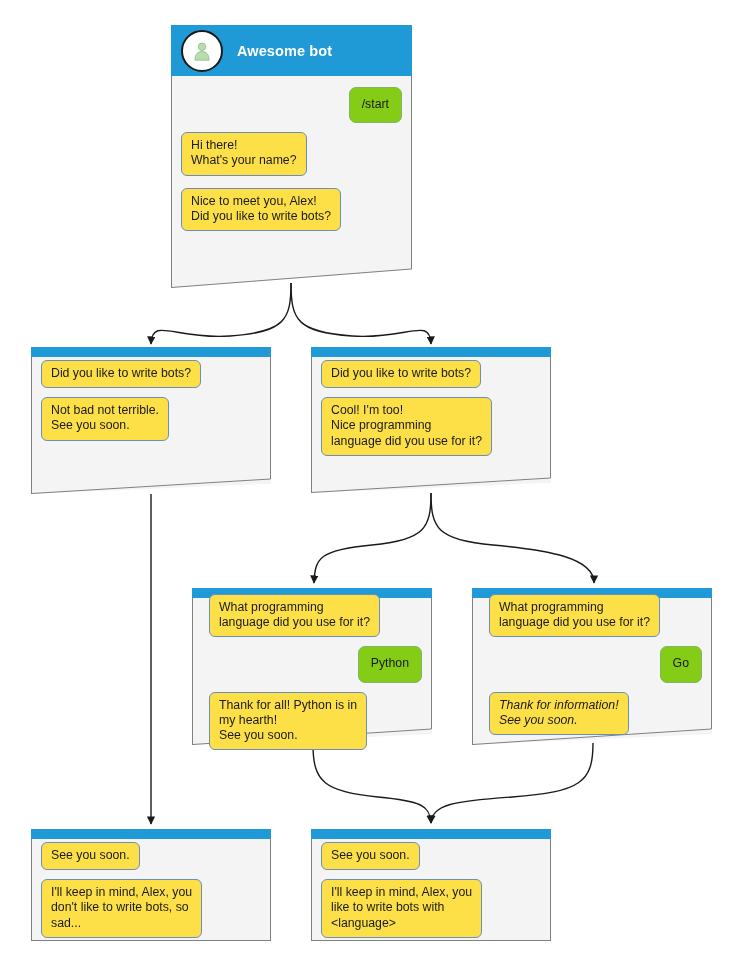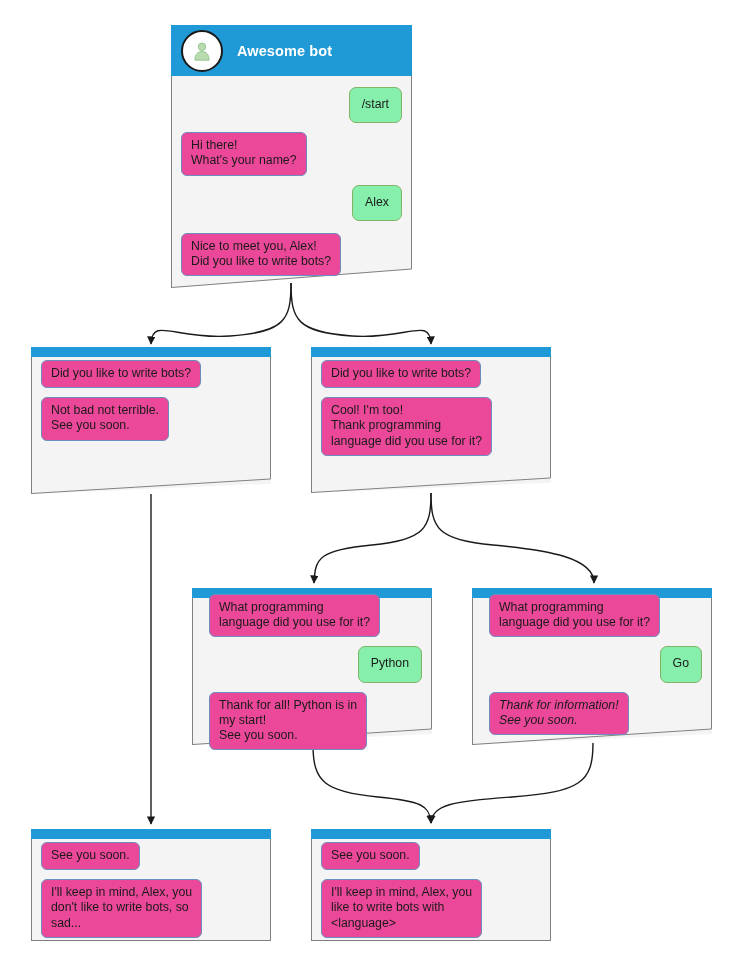--- a/index.html
+++ b/index.html
@@ -134,25 +134,25 @@
     border-radius: 6px;
     padding: 5px 9px 6px 9px;
     font-size: 12.3px;
     line-height: 15.2px;
     color: #1a1a1a;
     white-space: pre-line;
     box-sizing: border-box;
     max-width: 205px;
   }
   .bubble.bot {
-    background: #ec4899;
+    background: #fde047;
     border: 1px solid #6c8ebf;
   }
   .bubble.user {
-    background: #86efac;
+    background: #84cc16;
     border: 1px solid #82b366;
     border-radius: 7px;
     padding: 9px 12px 10px 12px;
   }
 </style>
 </head>
 <body>
 
 <div id="canvas">
 
@@ -196,23 +196,20 @@
         <span class="bot-title">Awesome bot</span>
       </div>
       <div class="chat" style="top:62px;">
         <div class="msgrow right">
           <div class="bubble user">/start</div>
         </div>
         <div class="msgrow left" style="margin-top:5px;">
           <div class="bubble bot">Hi there!
 What's your name?</div>
         </div>
-        <div class="msgrow right" style="margin-top:9px;">
-          <div class="bubble user">Alex</div>
-        </div>
         <div class="msgrow left" style="margin-top:12px;">
           <div class="bubble bot">Nice to meet you, Alex!
 Did you like to write bots?</div>
         </div>
       </div>
     </div>
   </div>
 
   <div class="node skew-bottom" style="left:31px; top:347px; width:240px; height:147px;">
     <div class="paper"></div>
@@ -239,21 +236,21 @@
       <path d="M 0.5,0.5 L 239.5,0.5 L 239.5,131 L 0.5,145.5 Z" fill="none" stroke="#808080" stroke-width="1"></path>
     </svg>
     <div class="inner">
       <div class="bar thin"></div>
       <div class="chat" style="top:10px;">
         <div class="msgrow left" style="margin-top:3px;">
           <div class="bubble bot">Did you like to write bots?</div>
         </div>
         <div class="msgrow left" style="margin-top:8px;">
           <div class="bubble bot">Cool! I'm too!
-Thank programming
+Nice programming
 language did you use for it?</div>
         </div>
       </div>
     </div>
   </div>
 
   <div class="node skew-bottom" style="left:192px; top:588px; width:240px; height:157px;">
     <div class="paper"></div>
     <svg class="paper-outline" viewBox="0 0 240 157" preserveAspectRatio="none">
       <path d="M 0.5,0.5 L 239.5,0.5 L 239.5,141 L 0.5,156.5 Z" fill="none" stroke="#808080" stroke-width="1"></path>
@@ -263,21 +260,21 @@
       <div class="chat" style="top:6px;">
         <div class="msgrow left" style="margin-left:7px;">
           <div class="bubble bot">What programming
 language did you use for it?</div>
         </div>
         <div class="msgrow right" style="margin-top:9px;justify-content:flex-end;">
           <div class="bubble user">Python</div>
         </div>
         <div class="msgrow left" style="margin-top:7px; margin-left:7px;">
           <div class="bubble bot">Thank for all! Python is in
-my start!
+my hearth!
 See you soon.</div>
         </div>
       </div>
     </div>
   </div>
 
   <div class="node skew-bottom" style="left:472px; top:588px; width:240px; height:157px;">
     <div class="paper"></div>
     <svg class="paper-outline" viewBox="0 0 240 157" preserveAspectRatio="none">
       <path d="M 0.5,0.5 L 239.5,0.5 L 239.5,141 L 0.5,156.5 Z" fill="none" stroke="#808080" stroke-width="1"></path>

